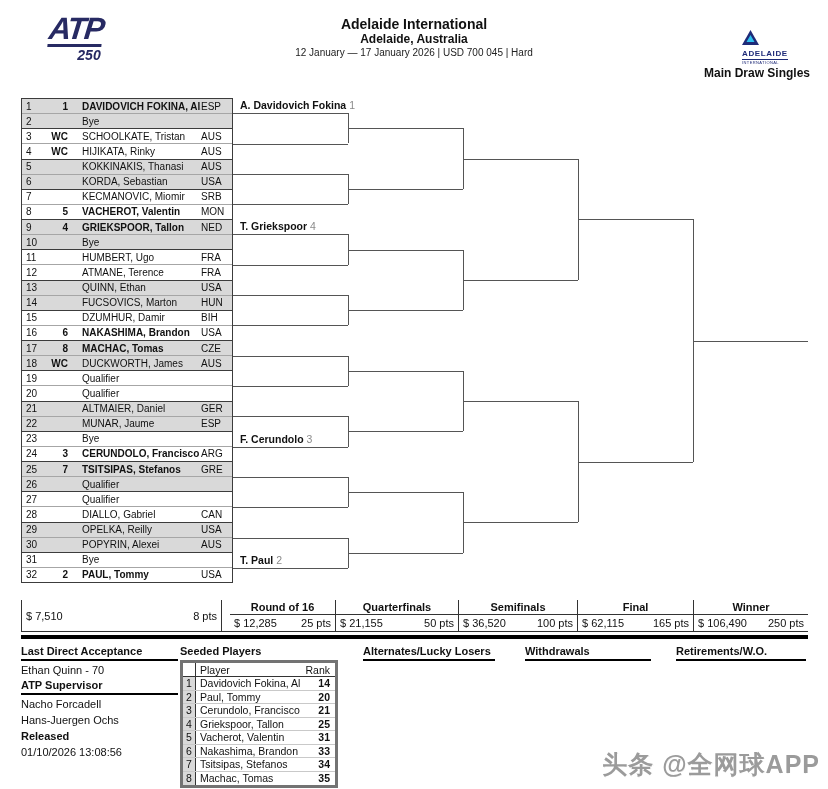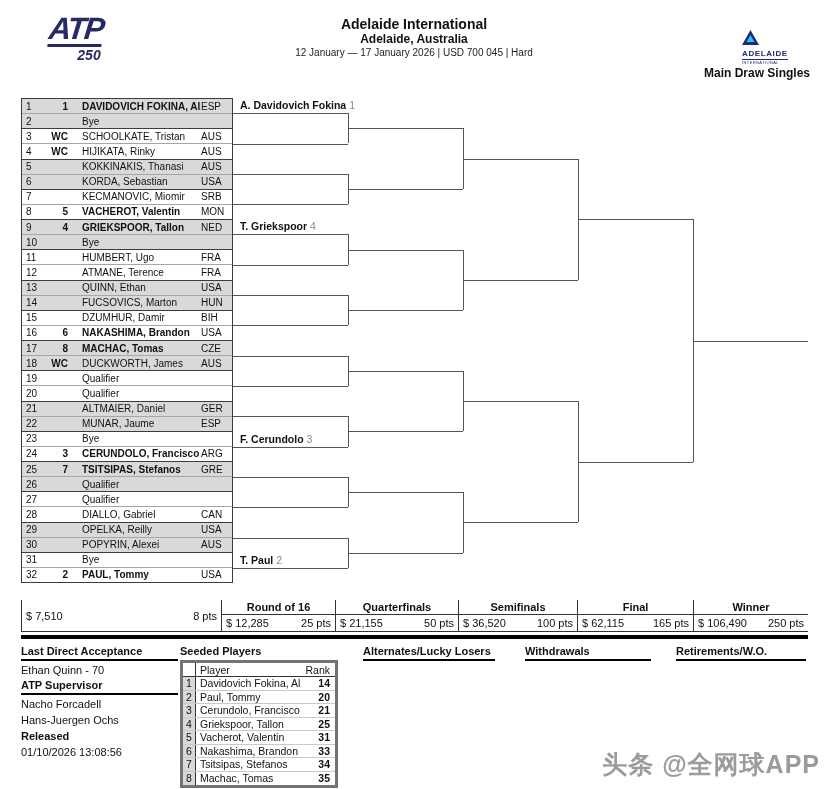--- a/index.html
+++ b/index.html
@@ -390,21 +390,21 @@
     <div class="adv-label" style="left: 240px; top: 553.8px;"><span class="nm">T. Paul</span><span class="sd">2</span></div>
   </div>
 
 <div class="abs points-table" id="points-table">
     <div class="pt-col" style="width: 200px;">
       <div class="pt-vals">
         <span>$ 7,510</span>
         <span>8 pts</span>
       </div>
     </div>
-    <div class="pt-col" style="width: 114px;">
+    <div class="pt-col" style="width: 114px; padding-left: 8px;">
       <div class="pt-head">Round of 16</div>
       <div class="pt-vals">
         <span>$ 12,285</span>
         <span>25 pts</span>
       </div>
     </div>
     <div class="pt-col" style="width: 123px;">
       <div class="pt-head">Quarterfinals</div>
       <div class="pt-vals">
         <span>$ 21,155</span>

